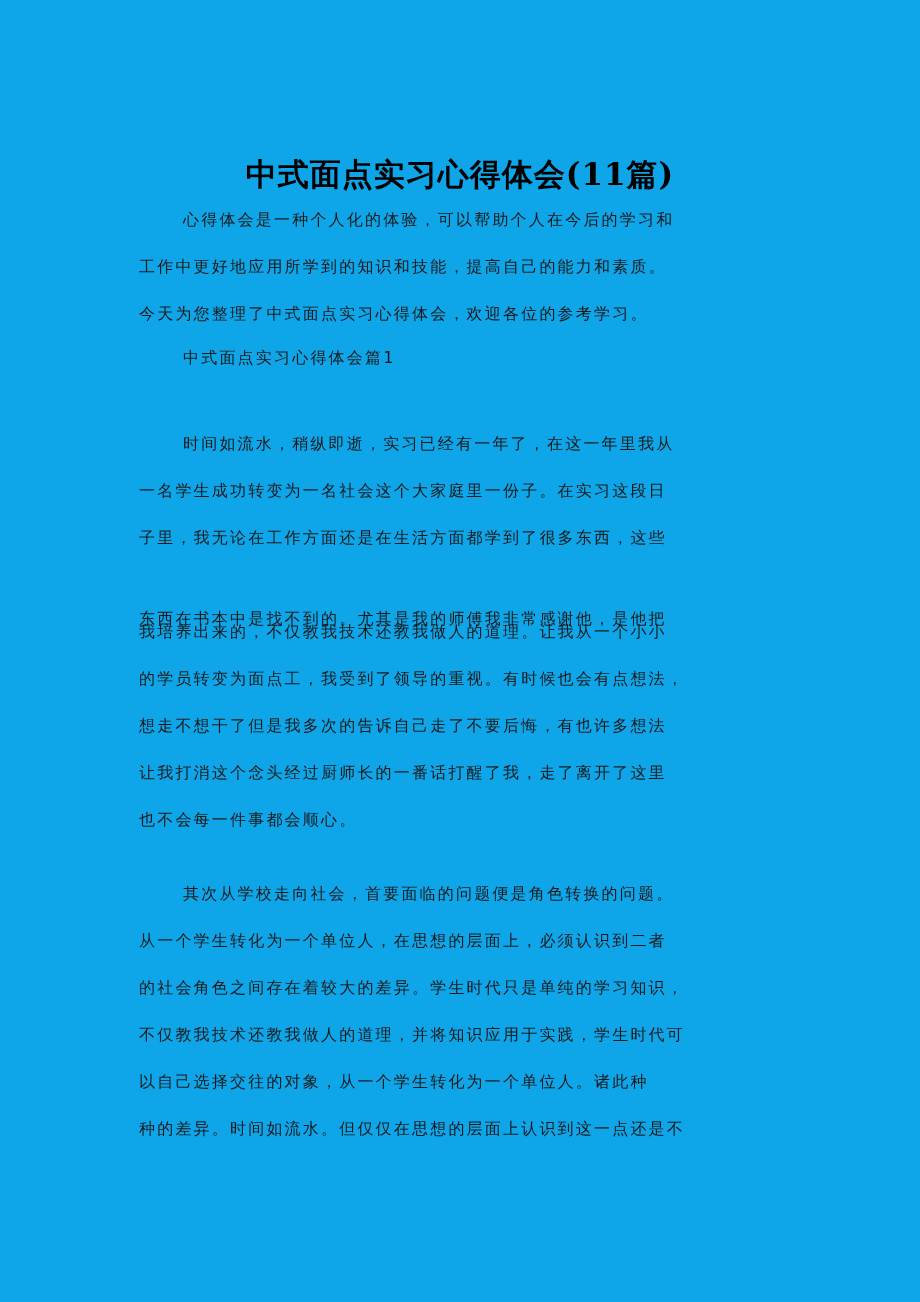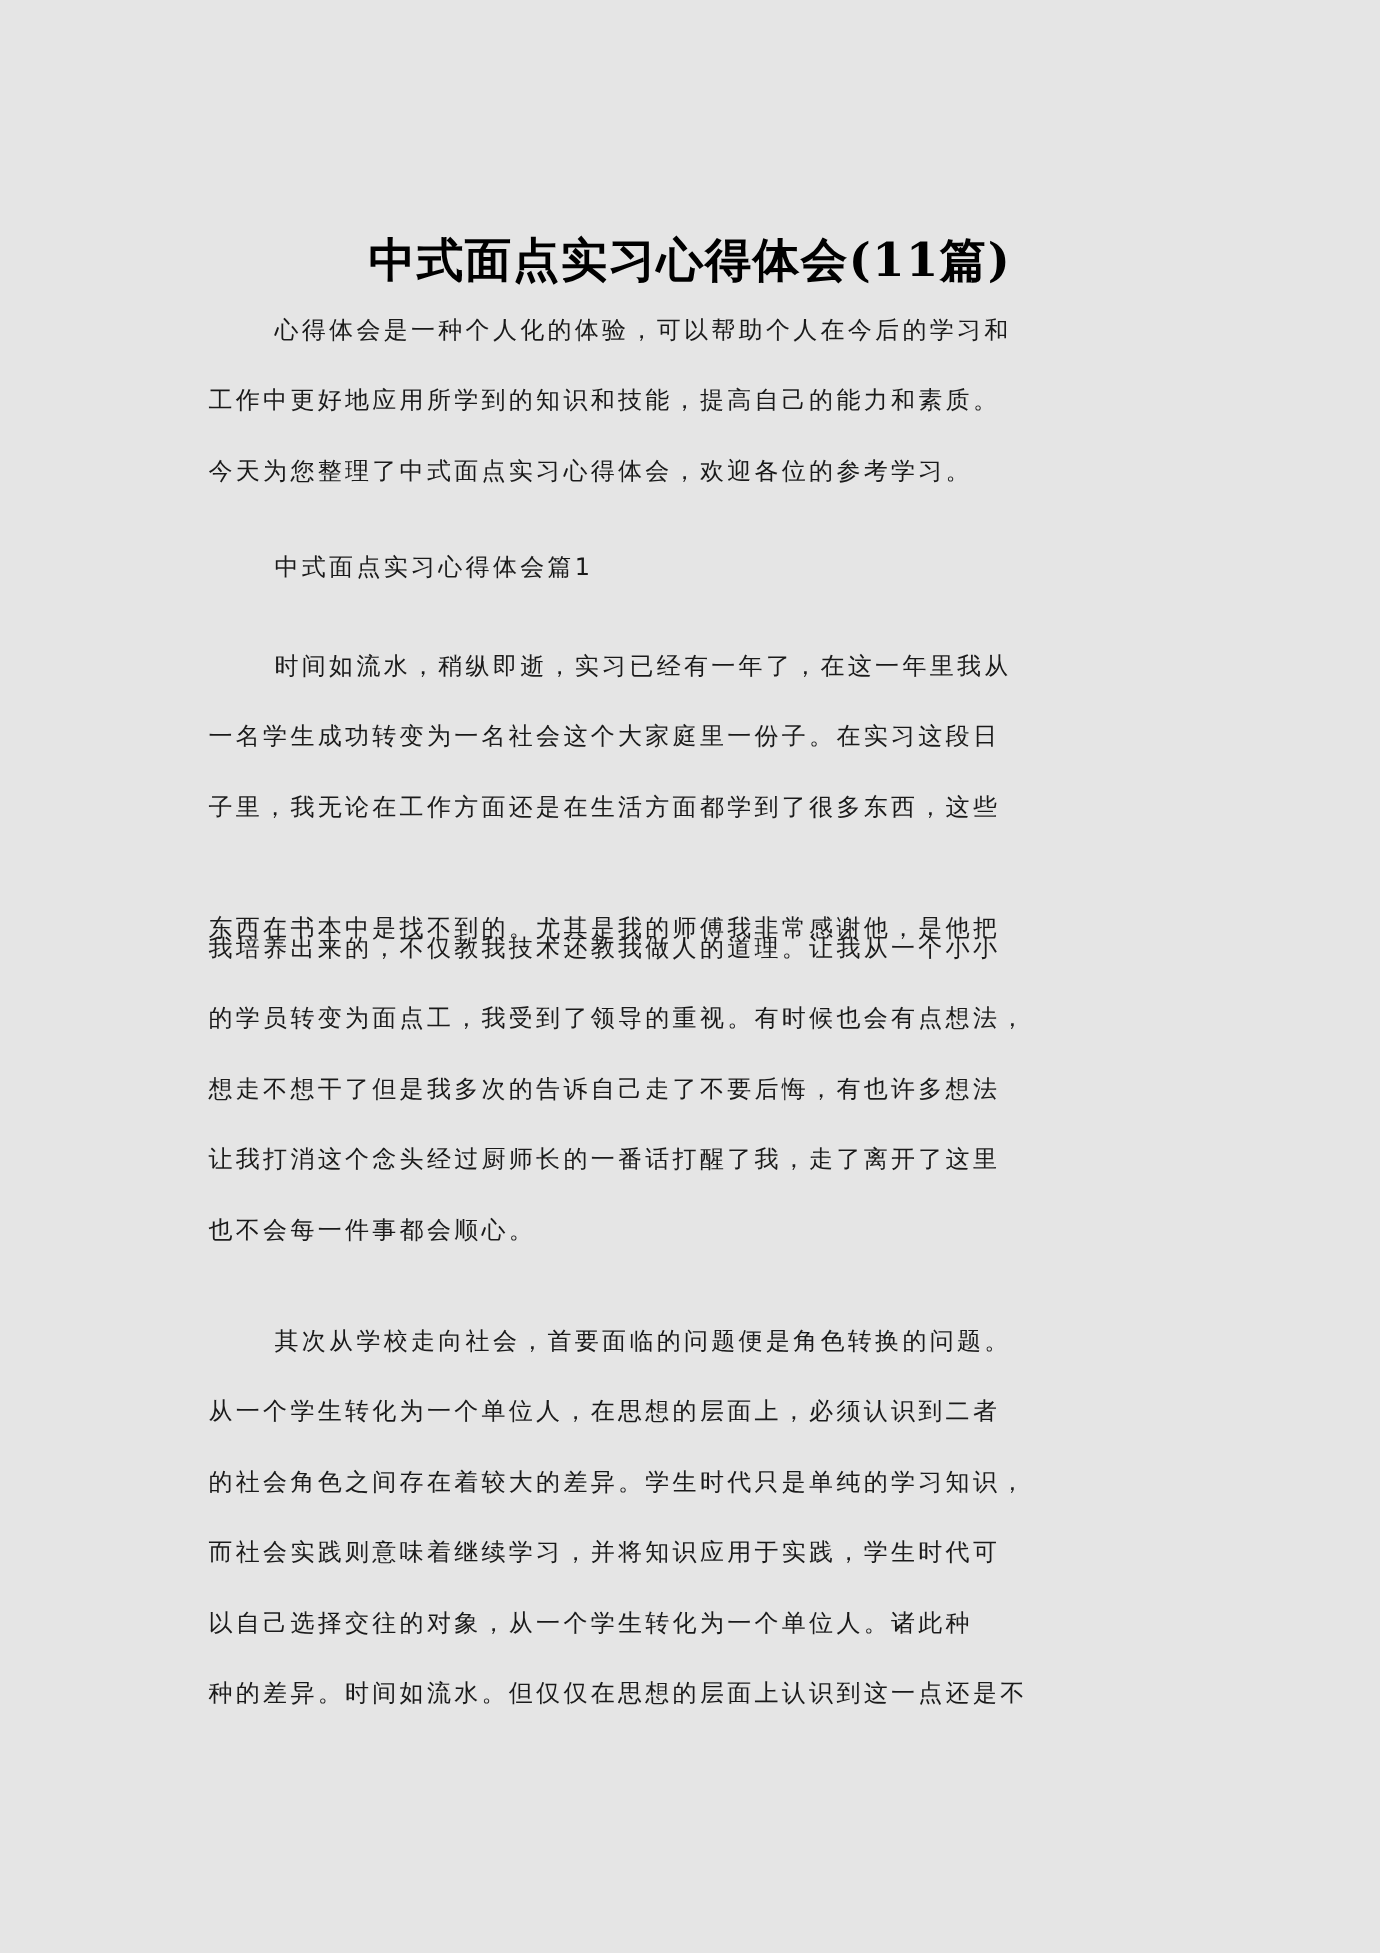--- a/index.html
+++ b/index.html
@@ -14,21 +14,21 @@
       overflow: hidden;
       font-family: "DejaVu Sans", "Liberation Sans", sans-serif;
       color: #111111;
     }
     .page {
       position: absolute;
       left: 0;
       top: 0;
       width: 920px;
       height: 1302px;
-      background: #e5e5e5;
+      background: #0ea5e9;
     }
     .title {
       position: absolute;
       left: 0;
       width: 920px;
       top: 152px;
       text-align: center;
       font-family: "DejaVu Serif", "Liberation Serif", serif;
       font-size: 31px;
       font-weight: bold;
@@ -53,32 +53,32 @@
 <body>
 
 <div class="page">
 
   <div class="title">中式面点实习心得体会(11篇)</div>
 
   <div class="line indent" style="top:206px;">心得体会是一种个人化的体验，可以帮助个人在今后的学习和</div>
   <div class="line" style="top:300px;">今天为您整理了中式面点实习心得体会，欢迎各位的参考学习。</div>
   <div class="line" style="top:253px;">工作中更好地应用所学到的知识和技能，提高自己的能力和素质。</div>
 
-  <div class="line indent" style="top:364px;">中式面点实习心得体会篇1</div>
+  <div class="line indent" style="top:344px;">中式面点实习心得体会篇1</div>
 
   <div class="line indent" style="top:430px;">时间如流水，稍纵即逝，实习已经有一年了，在这一年里我从</div>
   <div class="line" style="top:477px;">一名学生成功转变为一名社会这个大家庭里一份子。在实习这段日</div>
   <div class="line" style="top:524px;">子里，我无论在工作方面还是在生活方面都学到了很多东西，这些</div>
   <div class="line" style="top:605px;">东西在书本中是找不到的。尤其是我的师傅我非常感谢他，是他把</div>
   <div class="line" style="top:618px;">我培养出来的，不仅教我技术还教我做人的道理。让我从一个小小</div>
   <div class="line" style="top:665px;">的学员转变为面点工，我受到了领导的重视。有时候也会有点想法，</div>
   <div class="line" style="top:712px;">想走不想干了但是我多次的告诉自己走了不要后悔，有也许多想法</div>
   <div class="line" style="top:759px;">让我打消这个念头经过厨师长的一番话打醒了我，走了离开了这里</div>
   <div class="line" style="top:806px;">也不会每一件事都会顺心。</div>
 
   <div class="line indent" style="top:880px;">其次从学校走向社会，首要面临的问题便是角色转换的问题。</div>
   <div class="line" style="top:927px;">从一个学生转化为一个单位人，在思想的层面上，必须认识到二者</div>
   <div class="line" style="top:974px;">的社会角色之间存在着较大的差异。学生时代只是单纯的学习知识，</div>
-  <div class="line" style="top:1021px;">而社会实践则意味着继续学习，并将知识应用于实践，学生时代可</div>
+  <div class="line" style="top:1021px;">不仅教我技术还教我做人的道理，并将知识应用于实践，学生时代可</div>
   <div class="line" style="top:1068px;">以自己选择交往的对象，从一个学生转化为一个单位人。诸此种</div>
   <div class="line" style="top:1115px;">种的差异。时间如流水。但仅仅在思想的层面上认识到这一点还是不</div>
 
 </div>
 
 </body></html>

